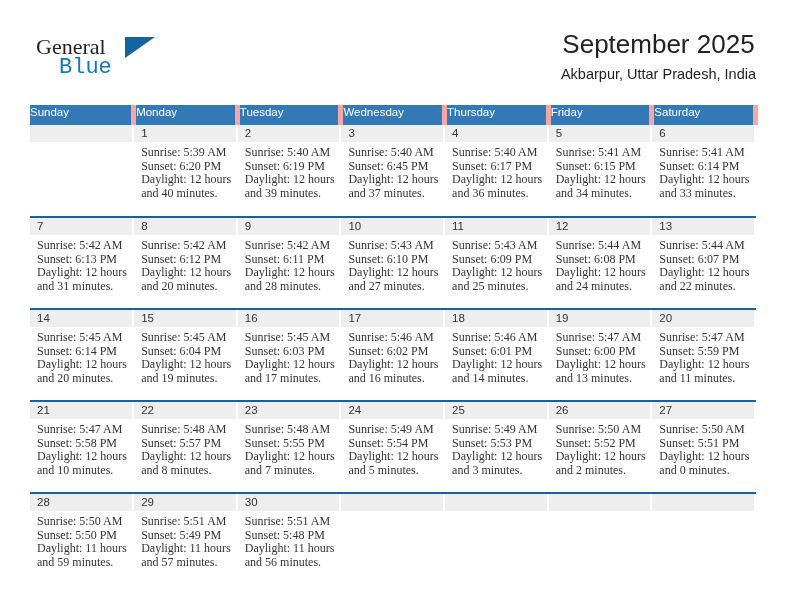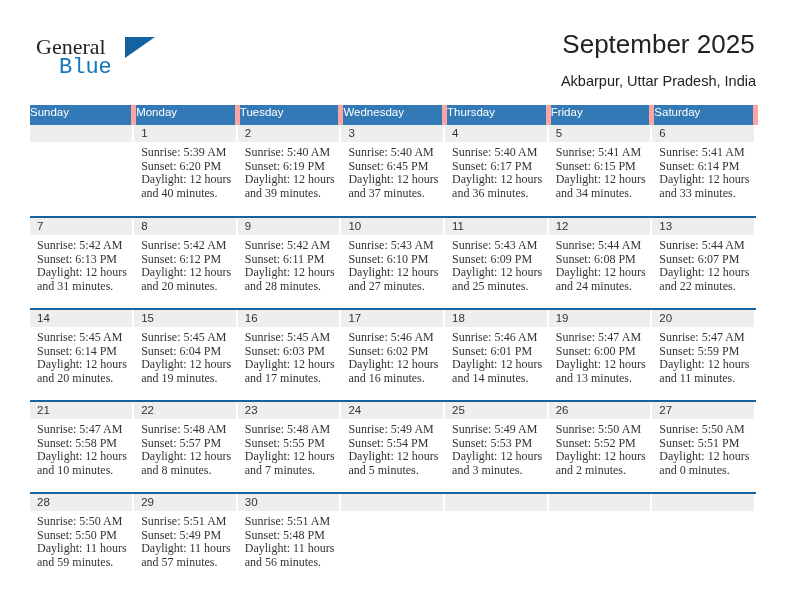--- a/index.html
+++ b/index.html
@@ -70,21 +70,21 @@
     text-align: center;
   }
   .cal-title {
     font-size: 26px;
     font-weight: normal;
     color: #222222;
     line-height: 1.15;
     white-space: nowrap;
   }
   .cal-subtitle {
-    margin-top: 13px;
+    margin-top: 6px;
     font-size: 14.5px;
     font-weight: normal;
     color: #222222;
     line-height: 1.15;
     white-space: nowrap;
   }
 
   
   .calendar {
     position: absolute;

